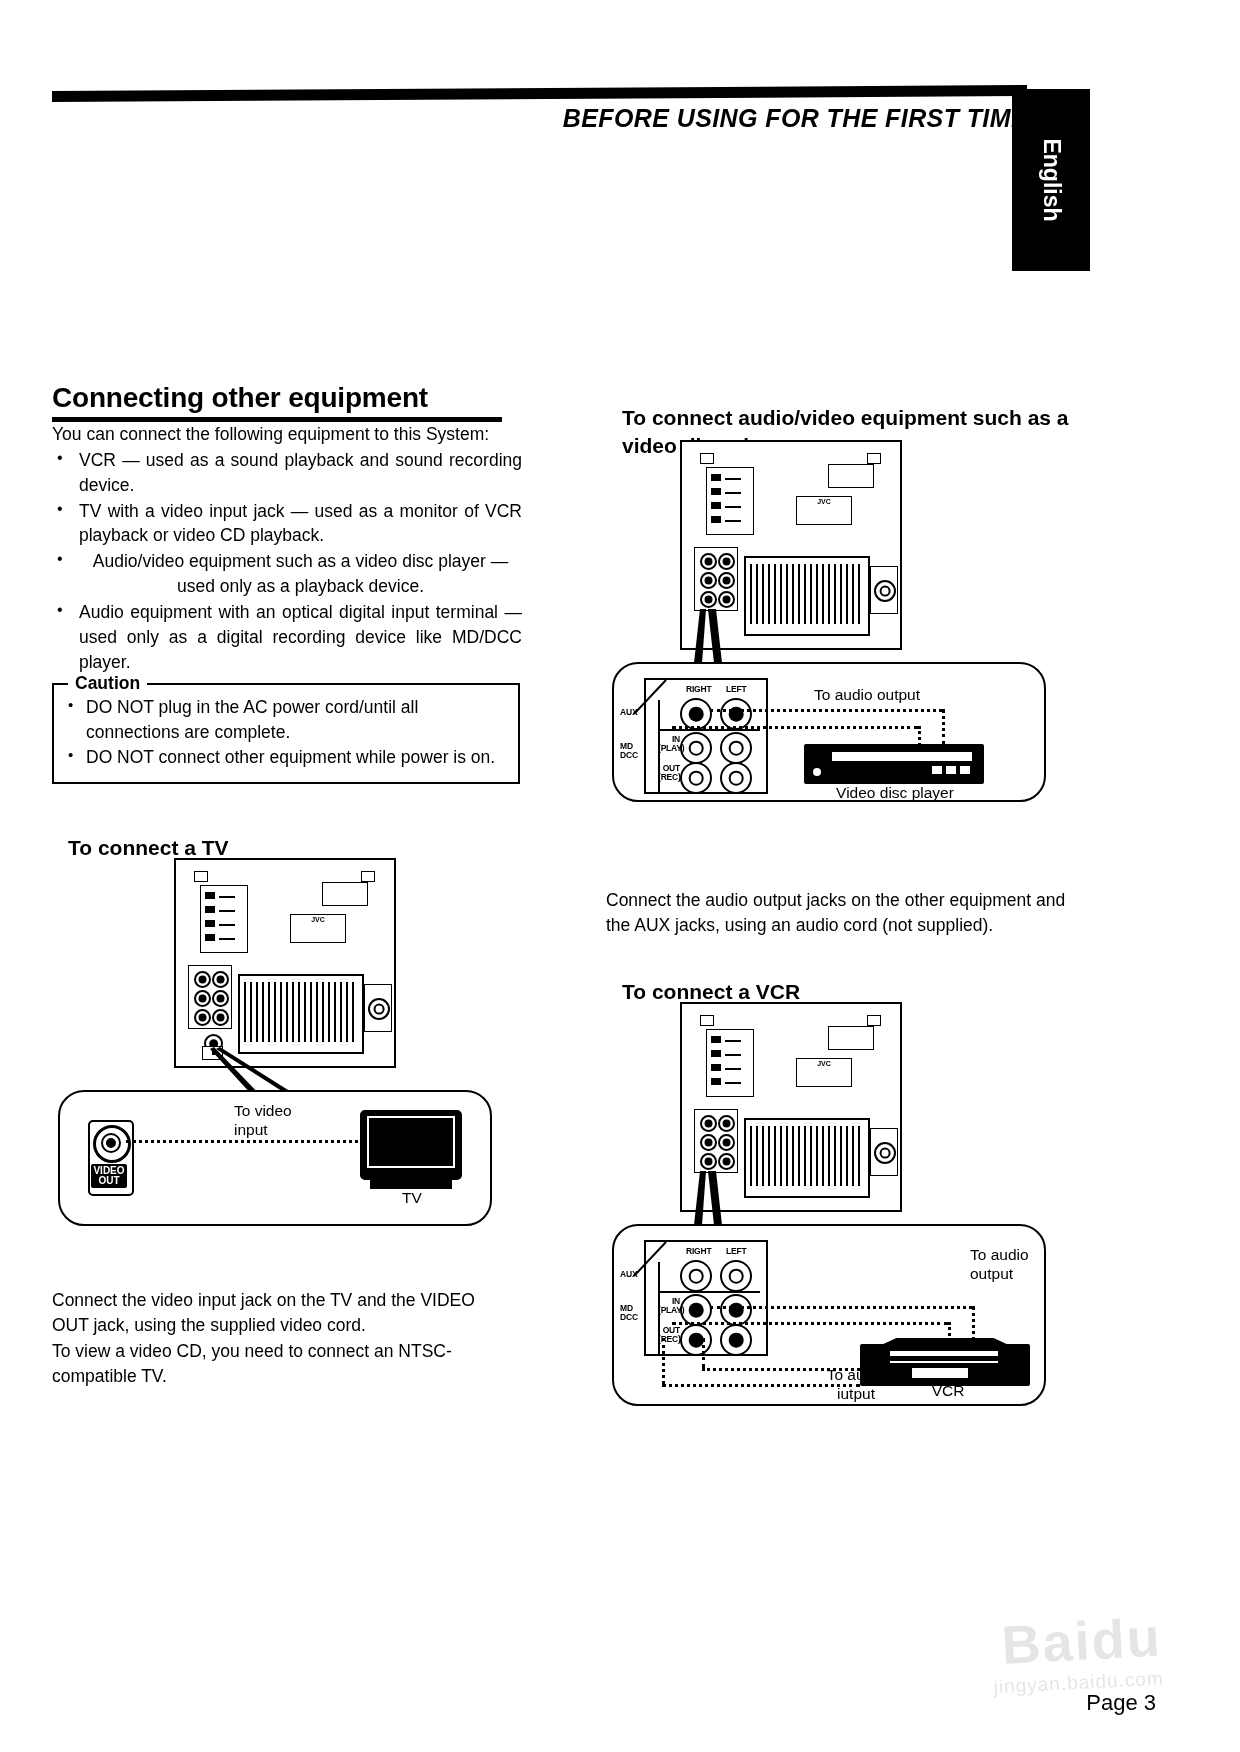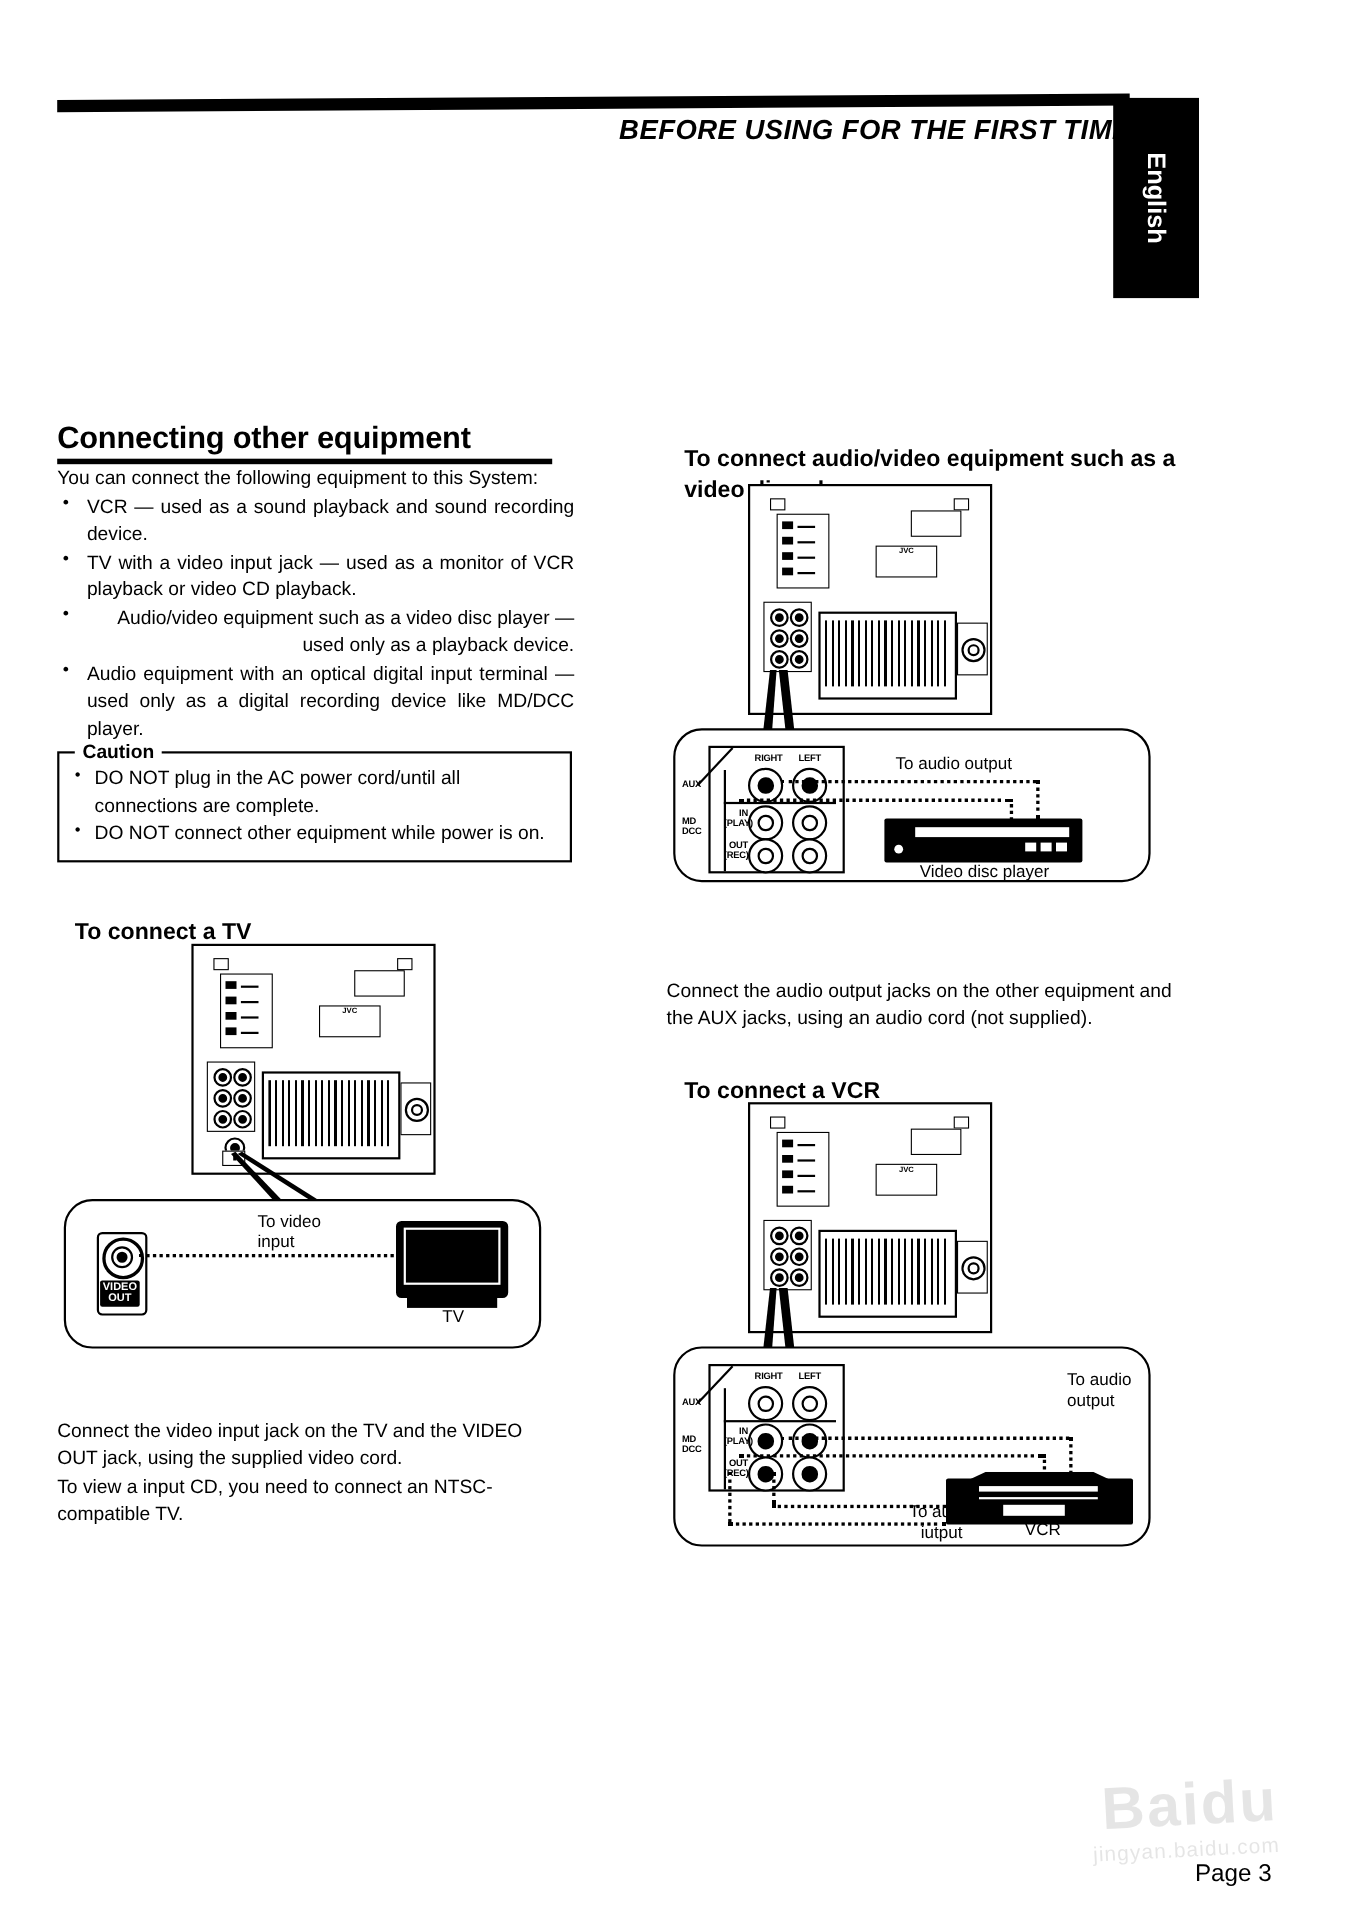--- a/index.html
+++ b/index.html
@@ -29,21 +29,21 @@
   .sec-rule{height:5px;background:#000;margin-top:3px;width:450px;}
 
   p.body{font-size:17.5px;line-height:1.42;margin:0;text-align:justify;}
   p.body.nj{text-align:left;}
   h3.sub{font-size:21px;font-weight:bold;margin:16px;line-height:1.35;}
 
   ul.bl{list-style:none;margin:0;padding:0;}
   ul.bl li{position:relative;padding-left:27px;font-size:17.5px;line-height:1.42;
            text-align:justify;margin-top:1px;}
   ul.bl li:before{content:"\2022";position:absolute;left:5px;top:-1px;font-size:16px;}
-  ul.bl li.nj{text-align:right;}
+  ul.bl li.nj{text-align:center;}
 
   
   .caution{position:relative;border:2px solid #000;padding:10px 8px 12px 10px;}
   .caution .cap{position:absolute;top:-12px;left:14px;background:#fff;padding:0 7px;
                 font-size:17.5px;font-weight:bold;}
   .caution ul{list-style:none;margin:0;padding:0;}
   .caution li{position:relative;padding-left:22px;font-size:17.5px;line-height:1.42;}
   .caution li:before{content:"\2022";position:absolute;left:4px;top:-1px;font-size:15px;}
 
   
@@ -202,21 +202,21 @@
           <div class="screen"></div>
           <div class="inner"></div>
           <div class="foot"></div>
         </div>
         <span class="lbl c" style="left:310px;top:97px;width:84px;">TV</span>
       </div>
     </div>
 
     <div style="position:absolute;top:1288px;left:0;width:462px;">
       <p class="body nj">Connect the video input jack on the TV and the VIDEO OUT jack, using the supplied video cord.</p>
-      <p class="body nj" style="margin-top:1px;">To view a input CD, you need to connect an NTSC-compatible TV.</p>
+      <p class="body nj" style="margin-top:1px;">To view a video CD, you need to connect an NTSC-compatible TV.</p>
     </div>
   </div>
 
   <div class="col col-r">
 
     <h3 class="sub" style="position:absolute;top:388px;left:0;width:470px;">To connect audio/video equipment such as a  video disc player</h3>
 
     <div class="diagram" style="position:absolute;top:440px;left:0;width:470px;height:360px;">
 
       <div class="rearbox" style="left:74px;top:0;width:218px;height:206px;"></div>

